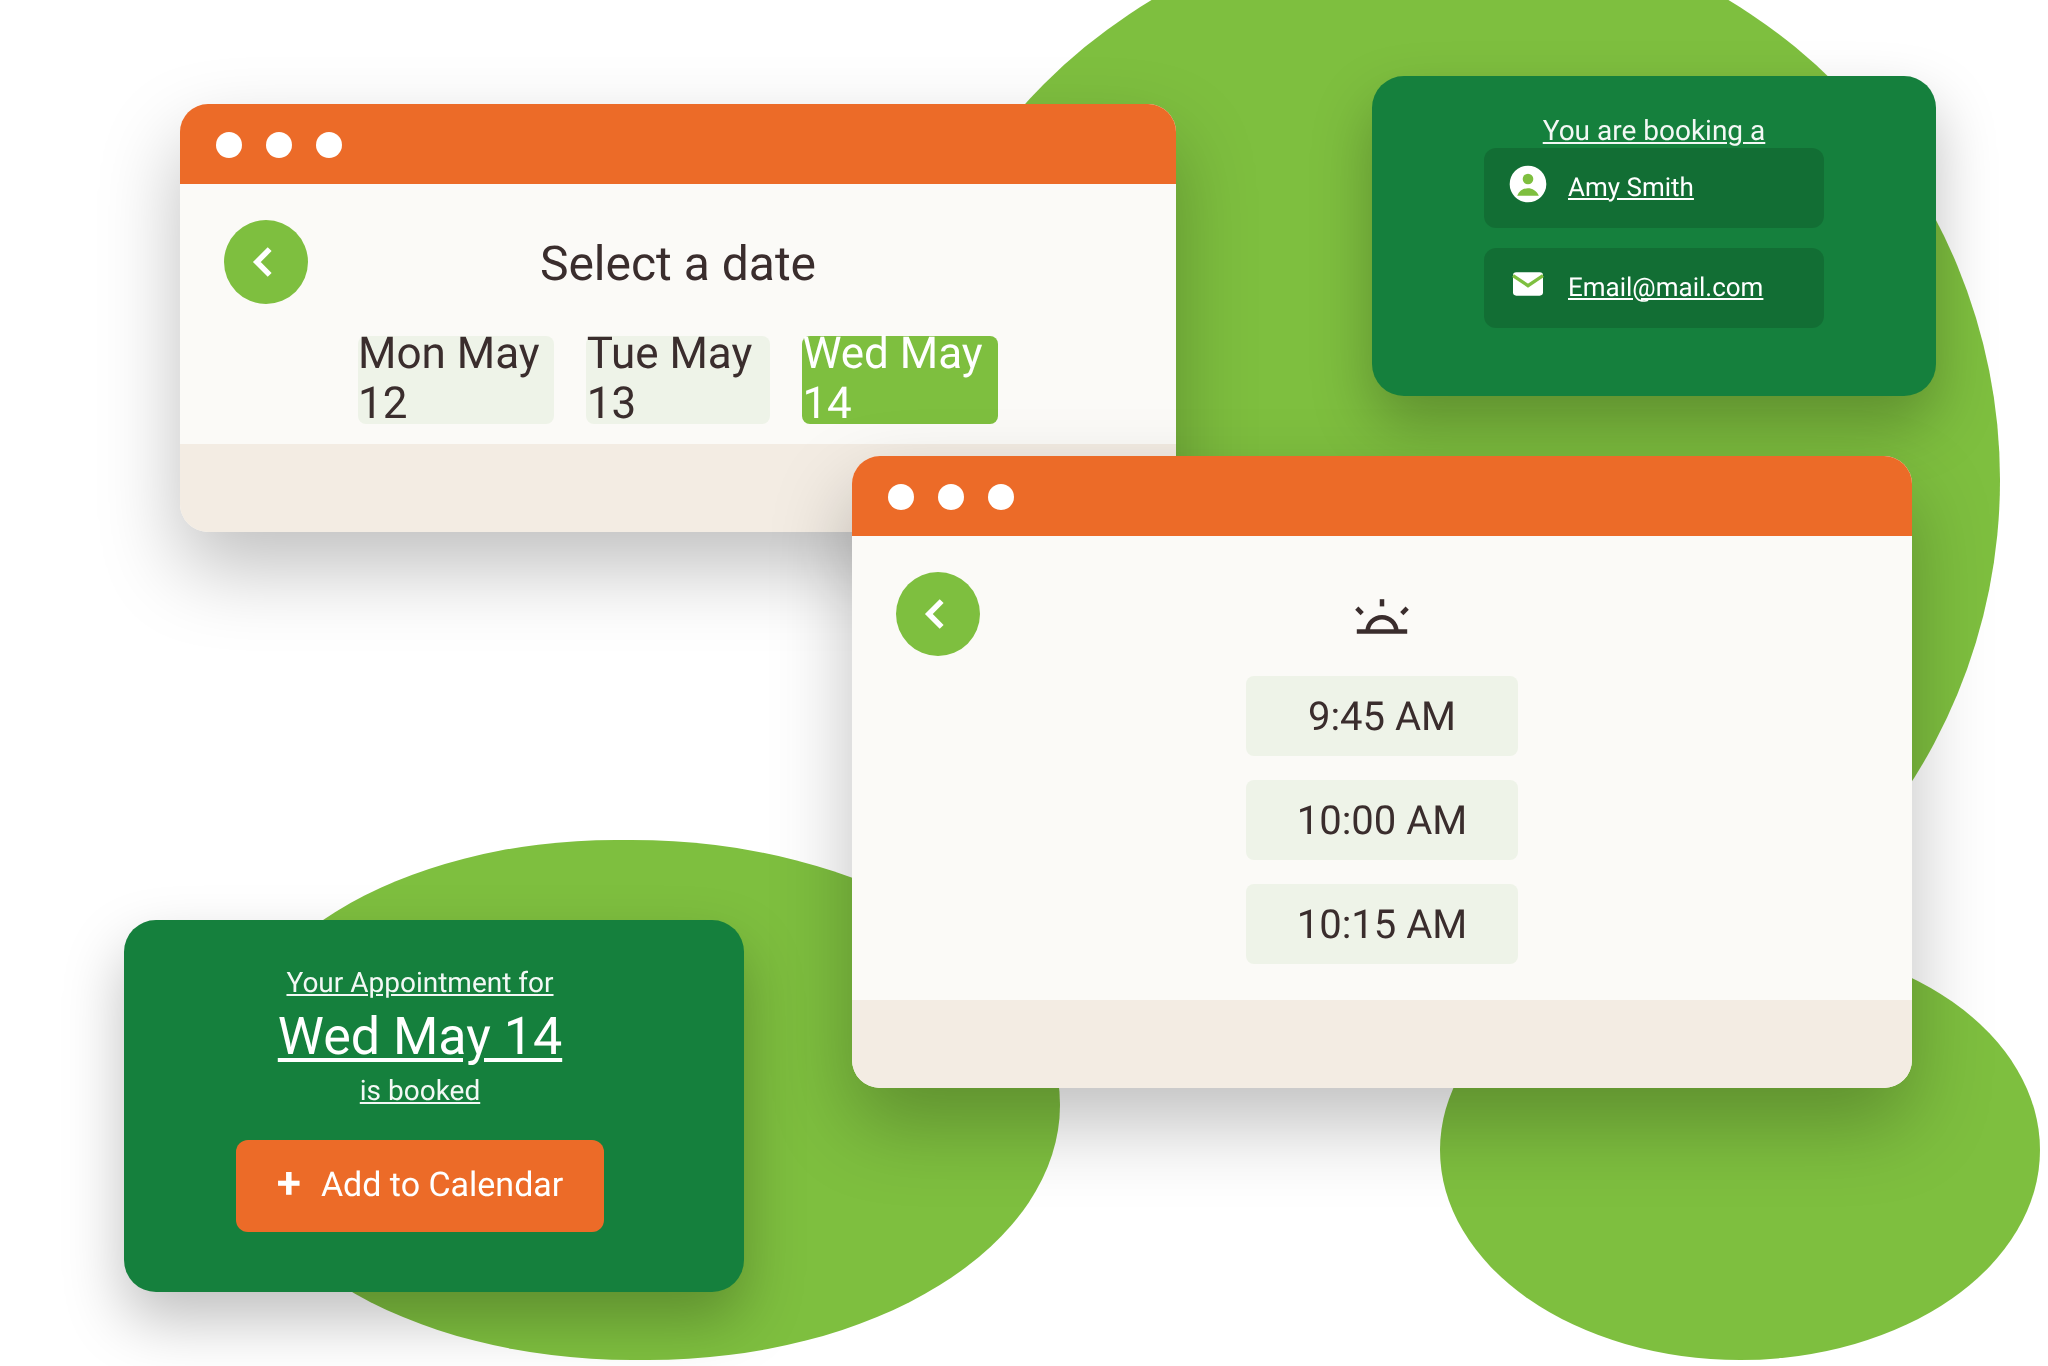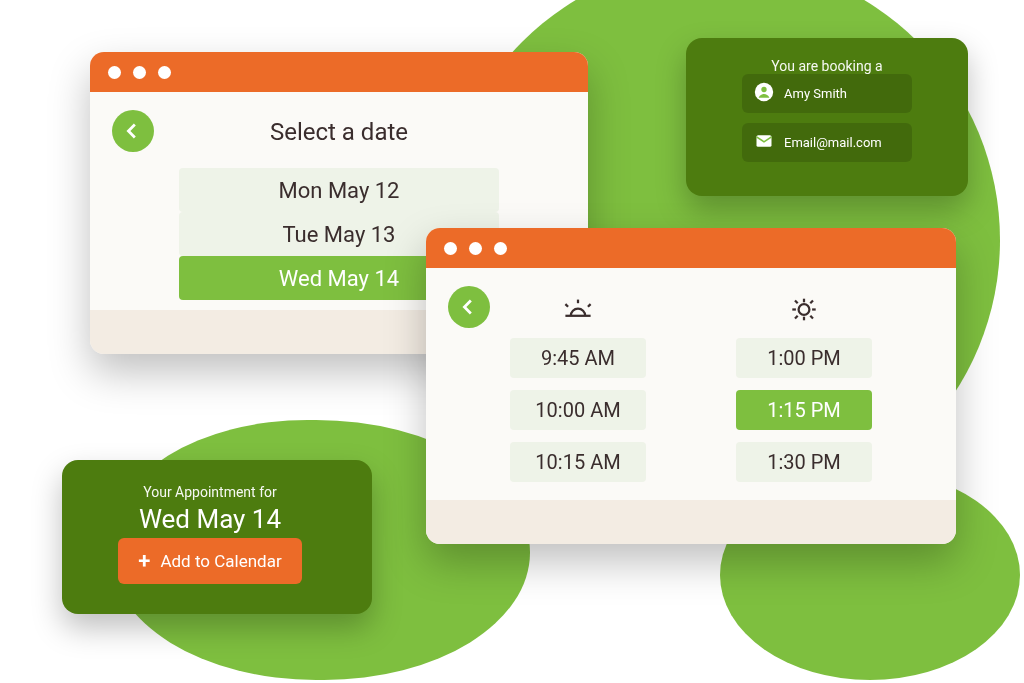--- a/index.html
+++ b/index.html
@@ -59,21 +59,22 @@
     width: 42px; height: 42px;
     border-radius: 50%;
     background: #7ebf3f;
     display: flex; align-items: center; justify-content: center;
     cursor: pointer;
   }
   .back-btn svg { width: 22px; height: 22px; fill: none; stroke: #fff; stroke-width: 3; }
 
   .date-list {
     display: flex;
-    flex-direction: column;
+    flex-direction: row;
+    gap: 16px;
     max-width: 320px;
     margin: 0 auto;
     padding-bottom: 10px;
   }
   .option {
     height: 44px;
     background: #eef3e8;
     border-radius: 4px;
     display: flex;
     align-items: center;
@@ -125,25 +126,26 @@
   .daypart-icon {
     width: 36px; height: 30px;
     margin-bottom: 14px;
     display: flex; align-items: center; justify-content: center;
   }
   .daypart-icon svg { stroke: #3a2d2d; fill: none; stroke-width: 2.5; }
 
   
   .green-card {
     position: absolute;
-    background: #4d7c0f;
+    background: #15803d;
     border-radius: 16px;
     box-shadow: 0 14px 30px rgba(0,0,0,0.25);
     color: #fff;
     text-align: center;
+    text-decoration: underline;
   }
 
   
   .booking-card { left: 686px; top: 38px; width: 282px; padding: 20px 0 24px 0; }
   .booking-sub { font-size: 14px; opacity: 0.95; }
   .booking-title { font-size: 26px; margin-top: 2px; margin-bottom: 14px; }
   .pill {
     display: flex;
     align-items: center;
     gap: 10px;
@@ -253,45 +255,26 @@
               <path d="M9 12l-3-3"></path>
               <path d="M31 12l3-3"></path>
             </svg>
         </div>
         <div class="slots">
           <div class="slot">9:45 AM</div>
           <div class="slot">10:00 AM</div>
           <div class="slot">10:15 AM</div>
         </div>
       </div>
-      <div class="time-col">
-        <div class="daypart-icon">
-          <svg viewBox="0 0 40 30">
-              <circle cx="20" cy="15" r="6"></circle>
-              <path d="M20 3v4"></path>
-              <path d="M20 23v4"></path>
-              <path d="M7 15h4"></path>
-              <path d="M29 15h4"></path>
-              <path d="M10 5l3 3"></path>
-              <path d="M27 22l3 3"></path>
-              <path d="M30 5l-3 3"></path>
-              <path d="M13 22l-3 3"></path>
-            </svg>
-        </div>
-        <div class="slots">
-          <div class="slot">1:00 PM</div>
-          <div class="slot selected">1:15 PM</div>
-          <div class="slot">1:30 PM</div>
-        </div>
-      </div>
     </div>
   </div>
   <div class="win-footer"></div>
 </div>
 
 <div class="green-card confirm-card">
   <div class="confirm-sub">Your Appointment for</div>
   <div class="confirm-date">Wed May 14</div>
+  <div class="confirm-booked">is booked</div>
   <div class="add-cal-btn">
     <span class="plus">+</span>
     <span>Add to Calendar</span>
   </div>
 </div>
 
 </body></html>

